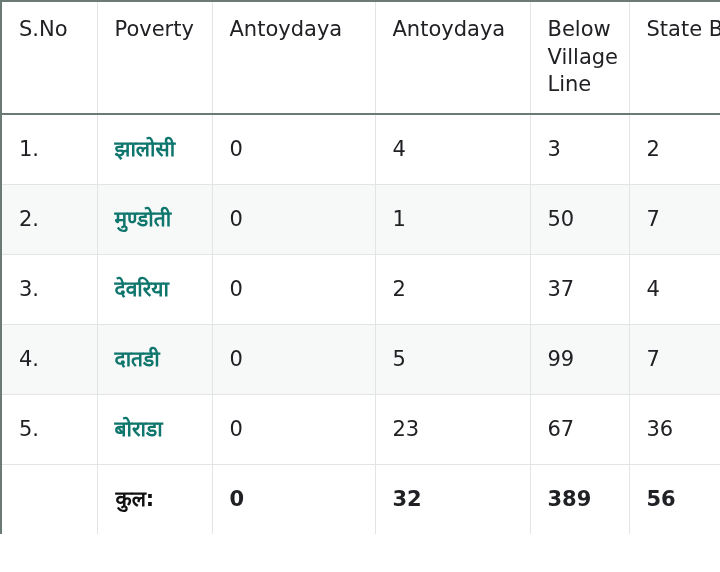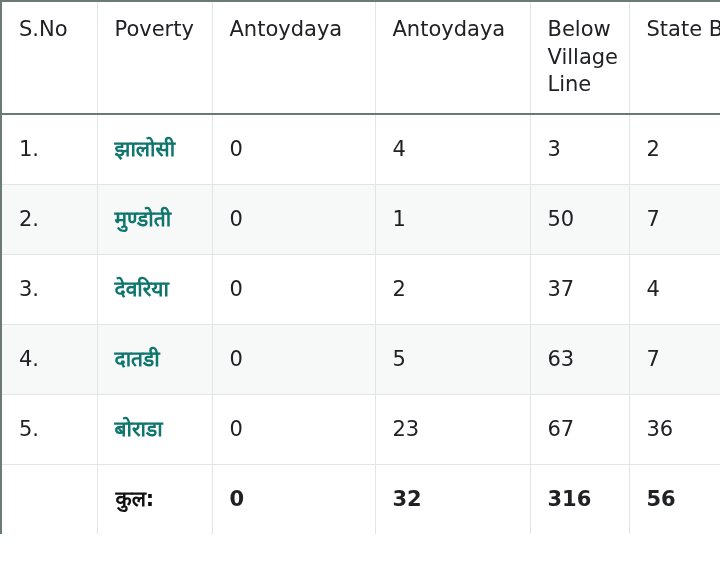--- a/index.html
+++ b/index.html
@@ -137,34 +137,34 @@
         <td>0</td>
         <td>2</td>
         <td>37</td>
         <td>4</td>
       </tr>
       <tr class="alt">
         <td class="first-col sno">4.</td>
         <td class="village"><a href="#">दातडी</a></td>
         <td>0</td>
         <td>5</td>
-        <td>63</td>
+        <td>99</td>
         <td>7</td>
       </tr>
       <tr>
         <td class="first-col sno">5.</td>
         <td class="village"><a href="#">बोराडा</a></td>
         <td>0</td>
         <td>23</td>
         <td>67</td>
         <td>36</td>
       </tr>
       <tr class="total-row">
         <td class="first-col sno"></td>
         <td class="village">कुल:</td>
         <td>0</td>
         <td>32</td>
-        <td>316</td>
+        <td>389</td>
         <td>56</td>
       </tr>
     </tbody>
   </table>
 </div>
 
 </body></html>

